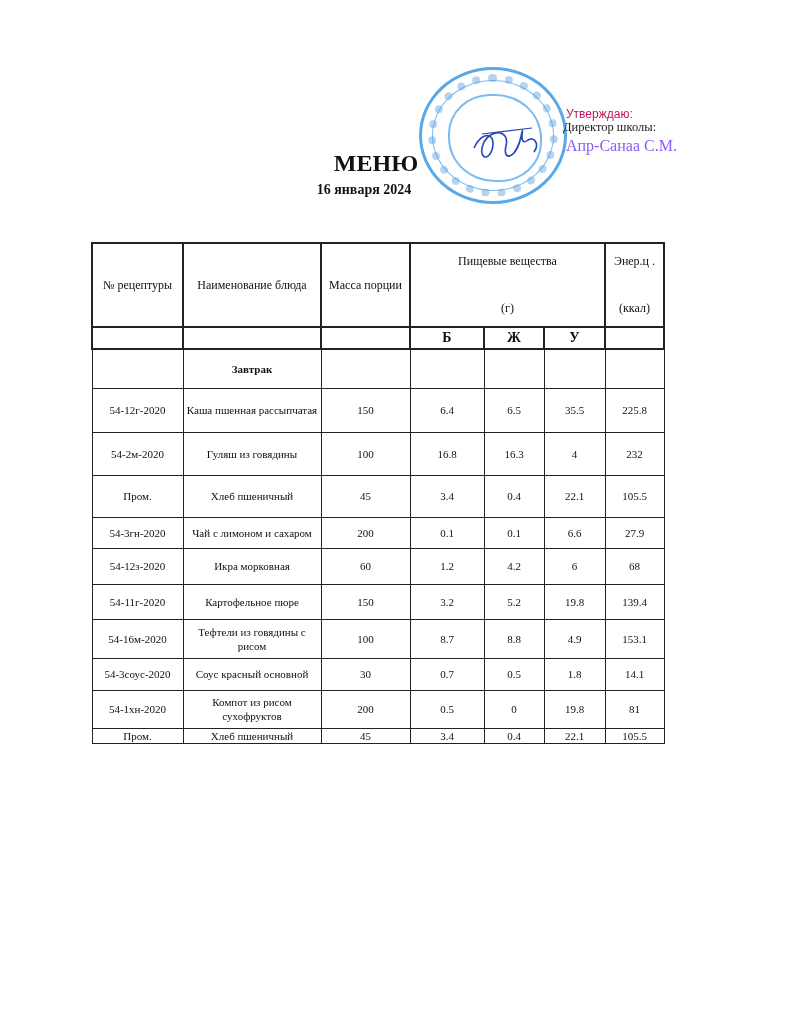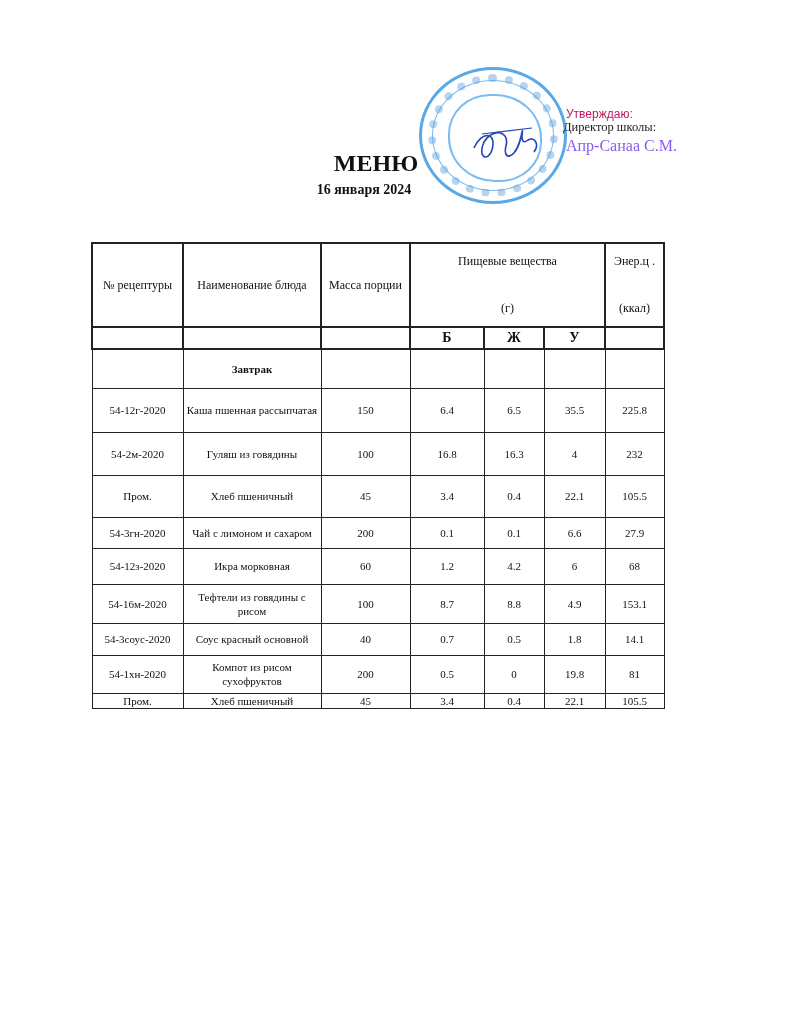--- a/index.html
+++ b/index.html
@@ -126,33 +126,42 @@
 
   <tr style="height:36px">
     <td>54-12з-2020</td>
     <td>Икра морковная</td>
     <td>60</td>
     <td>1.2</td>
     <td>4.2</td>
     <td>6</td>
     <td>68</td>
   </tr>
+  <tr style="height:35px">
+    <td>54-11г-2020</td>
+    <td>Картофельное пюре</td>
+    <td>150</td>
+    <td>3.2</td>
+    <td>5.2</td>
+    <td>19.8</td>
+    <td>139.4</td>
+  </tr>
   <tr style="height:39px">
     <td>54-16м-2020</td>
     <td>Тефтели из говядины с рисом</td>
     <td>100</td>
     <td>8.7</td>
     <td>8.8</td>
     <td>4.9</td>
     <td>153.1</td>
   </tr>
   <tr style="height:32px">
     <td>54-3соус-2020</td>
     <td>Соус красный основной</td>
-    <td>40</td>
+    <td>30</td>
     <td>0.7</td>
     <td>0.5</td>
     <td>1.8</td>
     <td>14.1</td>
   </tr>
   <tr style="height:38px">
     <td>54-1хн-2020</td>
     <td>Компот из рисом сухофруктов</td>
     <td>200</td>
     <td>0.5</td>

